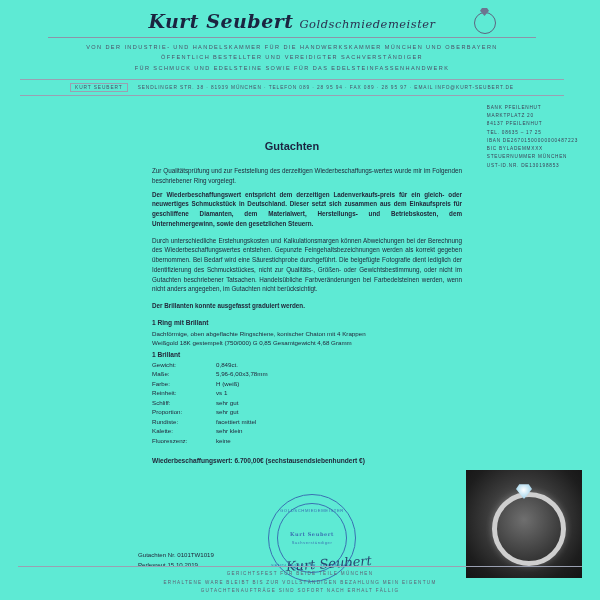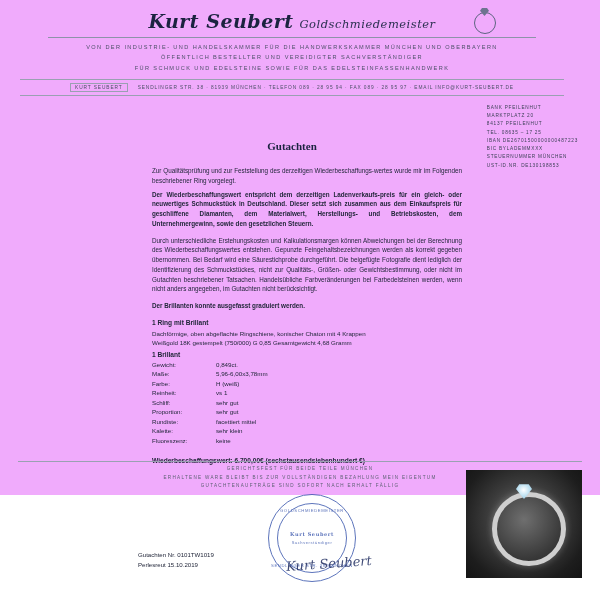--- a/index.html
+++ b/index.html
@@ -11,24 +11,24 @@
     height: 600px;
     background: #ffffff;
     font-family: "Liberation Sans", sans-serif;
     color: #2b2b33;
     overflow: hidden;
   }
 
   .page {
     position: relative;
     width: 600px;
-    height: 495px;
+    height: 600px;
     box-sizing: border-box;
     padding: 6px 30px 4px 14px;
-    background: #f0abfc;
+    background: #5eead4;
   }
 
   
   .letterhead {
     position: relative;
     text-align: center;
     padding-top: 4px;
   }
   .lh-name {
     font-family: "DejaVu Serif", serif;
@@ -114,21 +114,21 @@
     letter-spacing: 0.75px;
     line-height: 1.75;
     color: #3c4157;
     text-align: left;
     text-transform: uppercase;
   }
 
   
   .doc-title {
     text-align: center;
-    font-family: Liberation Serif, serif;
+    font-family: Liberation Sans, sans-serif;
     font-weight: bold;
     font-size: 11px;
     color: #1b2340;
     margin-top: 44px;
   }
 
   .content {
     margin: 14px 108px 0 138px;
     font-size: 6.3px;
     line-height: 1.55;

